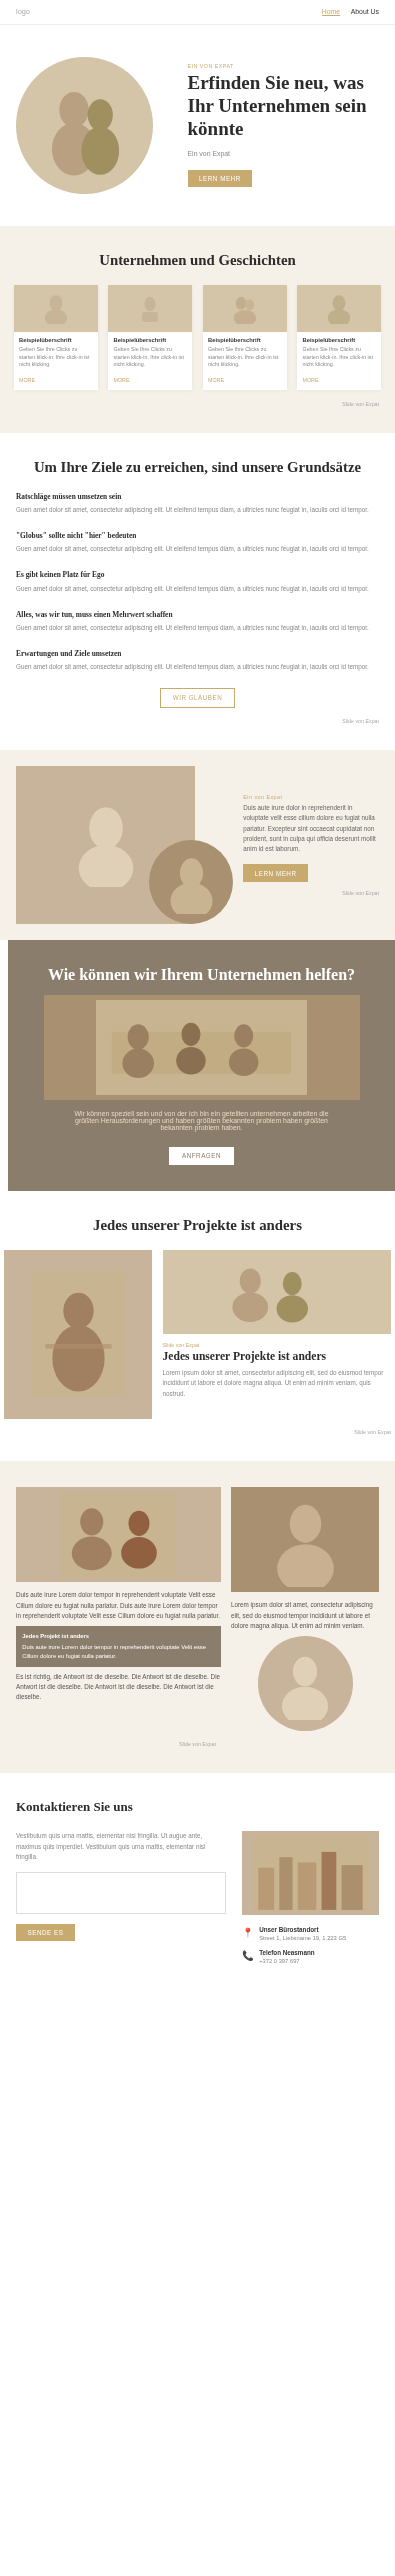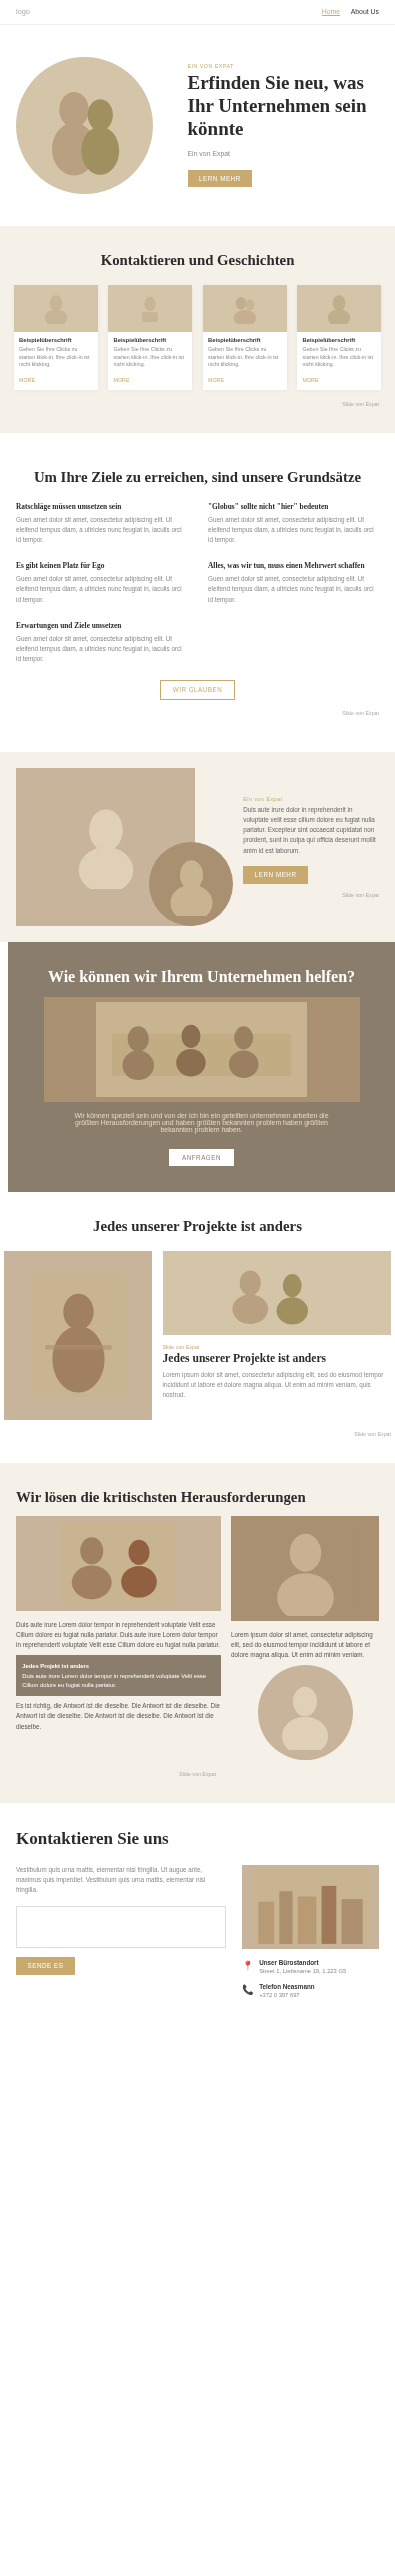--- a/index.html
+++ b/index.html
@@ -53,23 +53,23 @@
       display: flex; align-items: center; justify-content: center; overflow: hidden;
     }
     .card-img svg { width: 32px; height: 32px; opacity: 0.4; }
     .card-body { padding: 5.3px; }
     .card-title { font-size: 5.8px; font-weight: bold; color: #333; margin-bottom: 3.2px; font-family: sans-serif; }
     .card-text { font-size: 5.3px; color: #888; line-height: 1.4; font-family: sans-serif; }
     .card-more { font-size: 5.3px; color: #c8a96e; padding: 0 5.3px; font-family: sans-serif; display: block; margin-top: 3.2px; }
     .section-eyebrow-bottom { text-align: right; font-size: 5.3px; color: #aaa; margin-top: 10.5px; font-family: sans-serif; }
 
     
-    .principles { background: #fff; padding: 36px 16px; }
+    .principles { background: #fff; padding: 26px 16px; }
     .principles .section-title { margin-bottom: 16px; }
-    .principles-grid { display: grid; grid-template-columns: 1fr 1fr; gap: 16px 21px; }
+    .principles-grid { display: grid; grid-template-columns: 1fr; gap: 16px 21px; }
     .principle-item h3 { font-size: 7.4px; color: #2c2c2c; margin-bottom: 4.2px; }
     .principle-item p { font-size: 6.3px; color: #888; line-height: 1.6; font-family: sans-serif; }
 
     
     .split-section {
       display: flex; align-items: center; background: #f5f0e8;
       min-height: 185px; position: relative;
     }
     .split-left { width: 55%; position: relative; }
     .split-img-main {
@@ -131,21 +131,21 @@
     .chall-img2 { width: 100%; height: 105px; background: #a89070; margin-bottom: 8.4px; display: flex; align-items: center; justify-content: center; }
     .chall-img3 {
       width: 95px; height: 95px; border-radius: 50%; background: #c8b49a;
       margin: 0 auto; display: flex; align-items: center; justify-content: center;
     }
     .chall-right p { font-size: 6.3px; color: #555; line-height: 1.6; font-family: sans-serif; margin-bottom: 5.3px; }
     .section-eyebrow-center { text-align: center; font-size: 5.3px; color: #aaa; margin-top: 10.5px; font-family: sans-serif; }
 
     
     .contact { background: #fff; padding: 26px 16px; }
-    .contact-title { font-size: 17px; color: #2c2c2c; margin-bottom: 16px; }
+    .contact-title { font-size: 13px; color: #2c2c2c; margin-bottom: 16px; }
     .contact-grid { display: flex; gap: 16px; }
     .contact-form { flex: 1; }
     .contact-form p { font-size: 6.3px; color: #888; line-height: 1.6; font-family: sans-serif; margin-bottom: 10.5px; }
     .contact-form textarea {
       width: 100%; height: 42px; border: 0.5px solid #ddd; padding: 4.2px;
       font-size: 6.3px; font-family: sans-serif; resize: none; margin-bottom: 7.4px; color: #888;
     }
     .contact-form .btn-primary { margin-bottom: 0; }
     .contact-right { width: 137px; flex-shrink: 0; }
     .contact-img { width: 100%; height: 84px; background: #c8b49a; margin-bottom: 10.5px; display: flex; align-items: center; justify-content: center; }
@@ -180,21 +180,21 @@
   </div>
   <div class="hero-content">
     <div class="eyebrow-line">Ein von Expat</div>
     <h1>Erfinden Sie neu, was Ihr Unternehmen sein könnte</h1>
     <p class="hero-desc">Ein von Expat</p>
     <button class="btn-primary">LERN MEHR</button>
   </div>
 </section>
 
 <section class="case-studies">
-  <h2 class="section-title">Kontaktieren und Geschichten</h2>
+  <h2 class="section-title">Unternehmen und Geschichten</h2>
   <div class="cards-row">
     <div class="card">
       <div class="card-img">
         <svg viewBox="0 0 80 80" width="42" height="42" xmlns="http://www.w3.org/2000/svg">
           <ellipse cx="40" cy="28" rx="16" ry="20" fill="#b8a080"></ellipse>
           <ellipse cx="40" cy="65" rx="28" ry="22" fill="#b8a080"></ellipse>
         </svg>
       </div>
       <div class="card-body">
         <div class="card-title">Beispielüberschrift</div>
@@ -343,21 +343,20 @@
       </div>
       <div class="proj-eyebrow">Slide von Expat</div>
       <h3>Jedes unserer Projekte ist anders</h3>
       <p>Lorem ipsum dolor sit amet, consectetur adipiscing elit, sed do eiusmod tempor incididunt ut labore et dolore magna aliqua. Ut enim ad minim veniam, quis nostrud.</p>
     </div>
   </div>
   <div class="section-eyebrow-bottom">Slide von Expat</div>
 </section>
 
 <section class="challenges">
-  <h2 class="section-title">Wir lösen die kritischsten Herausforderungen</h2>
   <div class="chall-grid">
     <div class="chall-left">
       <div class="chall-img1">
         <svg viewBox="0 0 220 160" width="116" height="84" xmlns="http://www.w3.org/2000/svg">
           <rect x="0" y="0" width="220" height="160" fill="#c8b490" rx="2"></rect>
           <ellipse cx="60" cy="55" rx="22" ry="26" fill="#a08060"></ellipse>
           <ellipse cx="60" cy="115" rx="38" ry="32" fill="#a08060"></ellipse>
           <ellipse cx="150" cy="58" rx="20" ry="24" fill="#906040"></ellipse>
           <ellipse cx="150" cy="114" rx="34" ry="30" fill="#906040"></ellipse>
         </svg>

